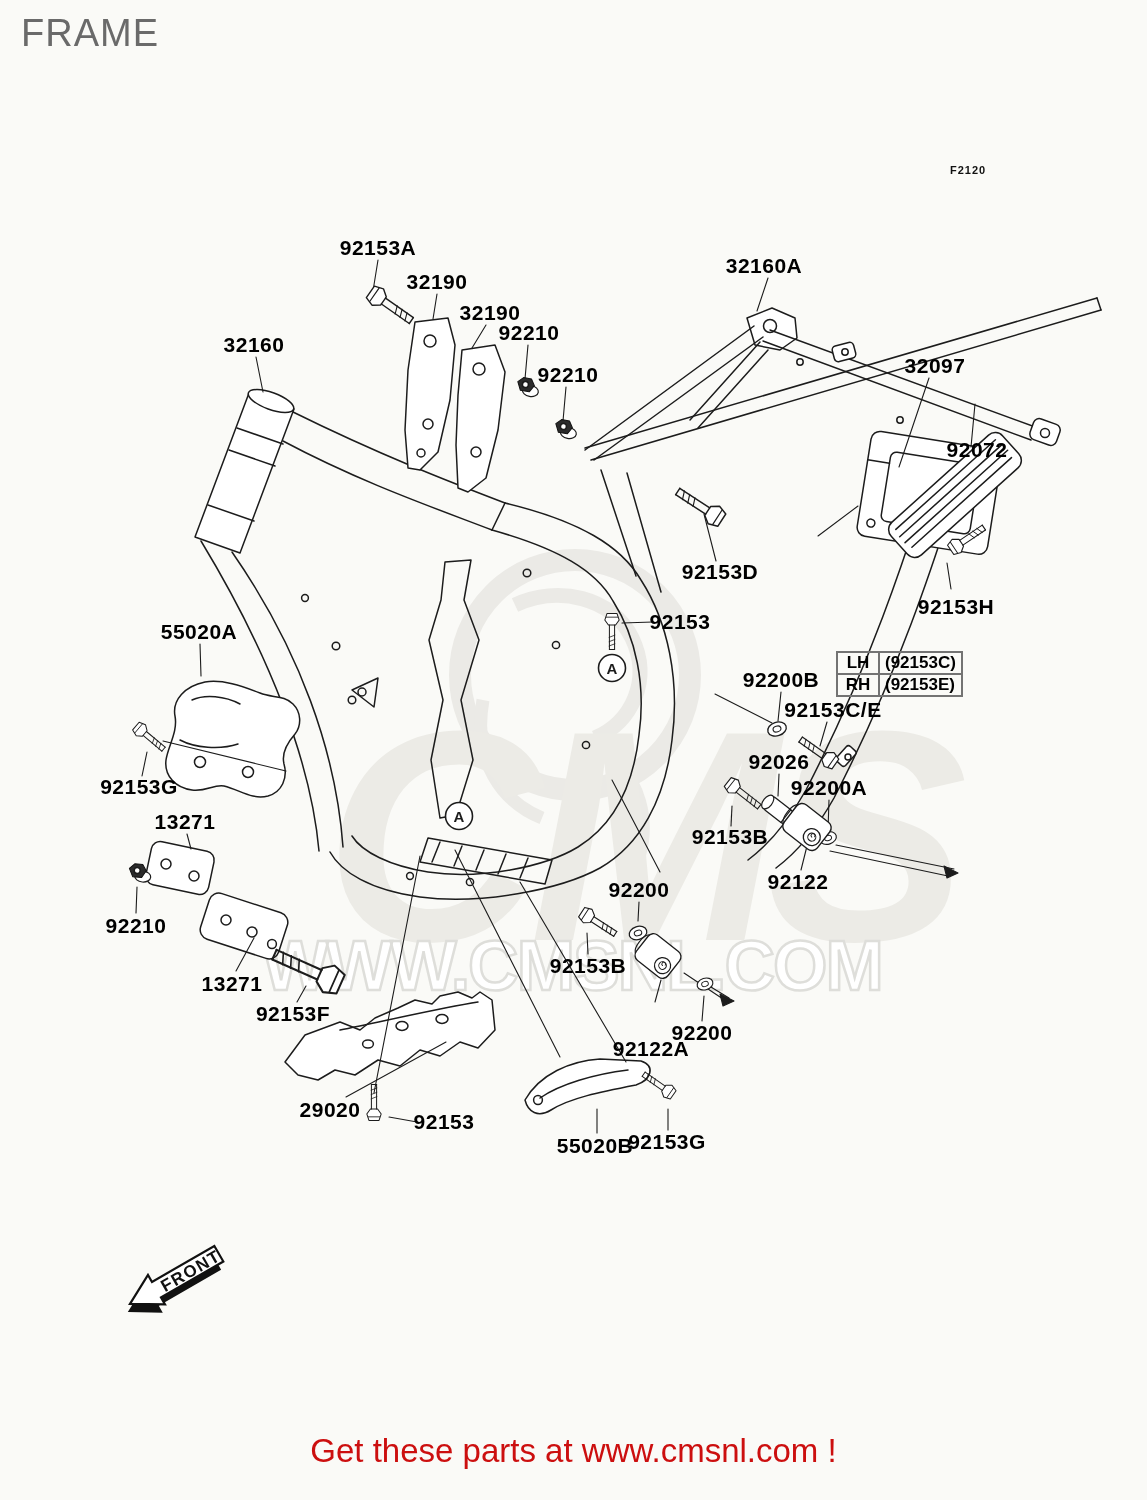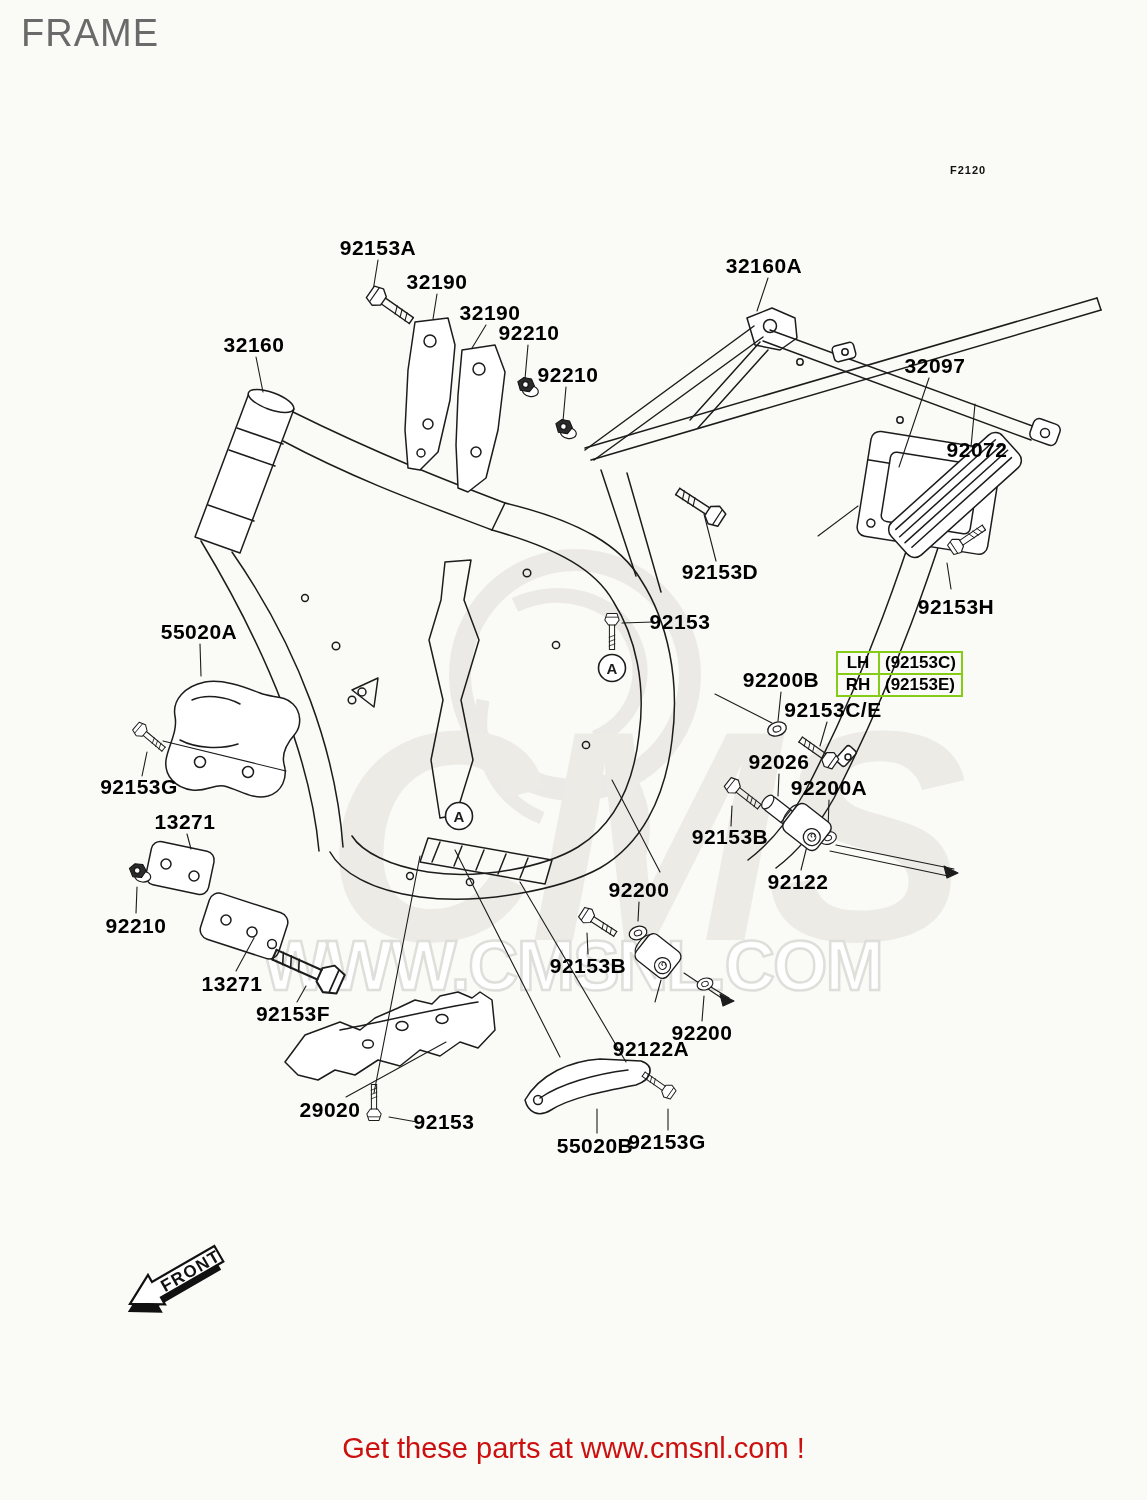--- a/index.html
+++ b/index.html
@@ -7,25 +7,25 @@
         font-family:"Liberation Sans",sans-serif;}
   .diagram-svg{position:absolute;left:0;top:0;}
   .page-title{position:absolute;left:21px;top:12px;font-size:38px;color:#6a6a6a;
         letter-spacing:1px;font-weight:400;}
   .fig-code{position:absolute;left:950px;top:164px;font-size:11px;font-weight:700;color:#111;
         letter-spacing:1px;}
   .labels-layer{position:absolute;left:0;top:0;width:100%;height:100%;pointer-events:none;}
   .part-label{position:absolute;transform:translate(-50%,-50%);font-size:21px;font-weight:700;
         color:#000;letter-spacing:.5px;white-space:nowrap;}
   .lh-rh-table{position:absolute;left:836px;top:651px;border-collapse:collapse;}
-  .lh-rh-table td{border:2px solid #84cc16;font-size:17px;font-weight:700;color:#000;
+  .lh-rh-table td{border:2px solid #737373;font-size:17px;font-weight:700;color:#000;
         padding:0 5px;height:20px;line-height:20px;white-space:nowrap;}
   .lh-rh-table td.k{width:30px;text-align:center;}
   .cta-text{position:absolute;left:0;top:1432px;width:100%;text-align:center;
-        font-size:29px;color:#cc0f0f;letter-spacing:0;}
+        font-size:33px;color:#cc0f0f;letter-spacing:0;}
   svg text.wm-big{font-family:"Liberation Sans",sans-serif;font-weight:700;font-style:italic;}
   svg text.wm-band{font-family:"Liberation Sans",sans-serif;font-weight:700;}
   svg text.callout{font-family:"Liberation Sans",sans-serif;font-weight:700;font-size:15px;}
   svg text.front-txt{font-family:"Liberation Sans",sans-serif;font-weight:700;font-size:17px;letter-spacing:1.5px;}
 </style>
 </head>
 <body>
 
 <div class="page">
 

